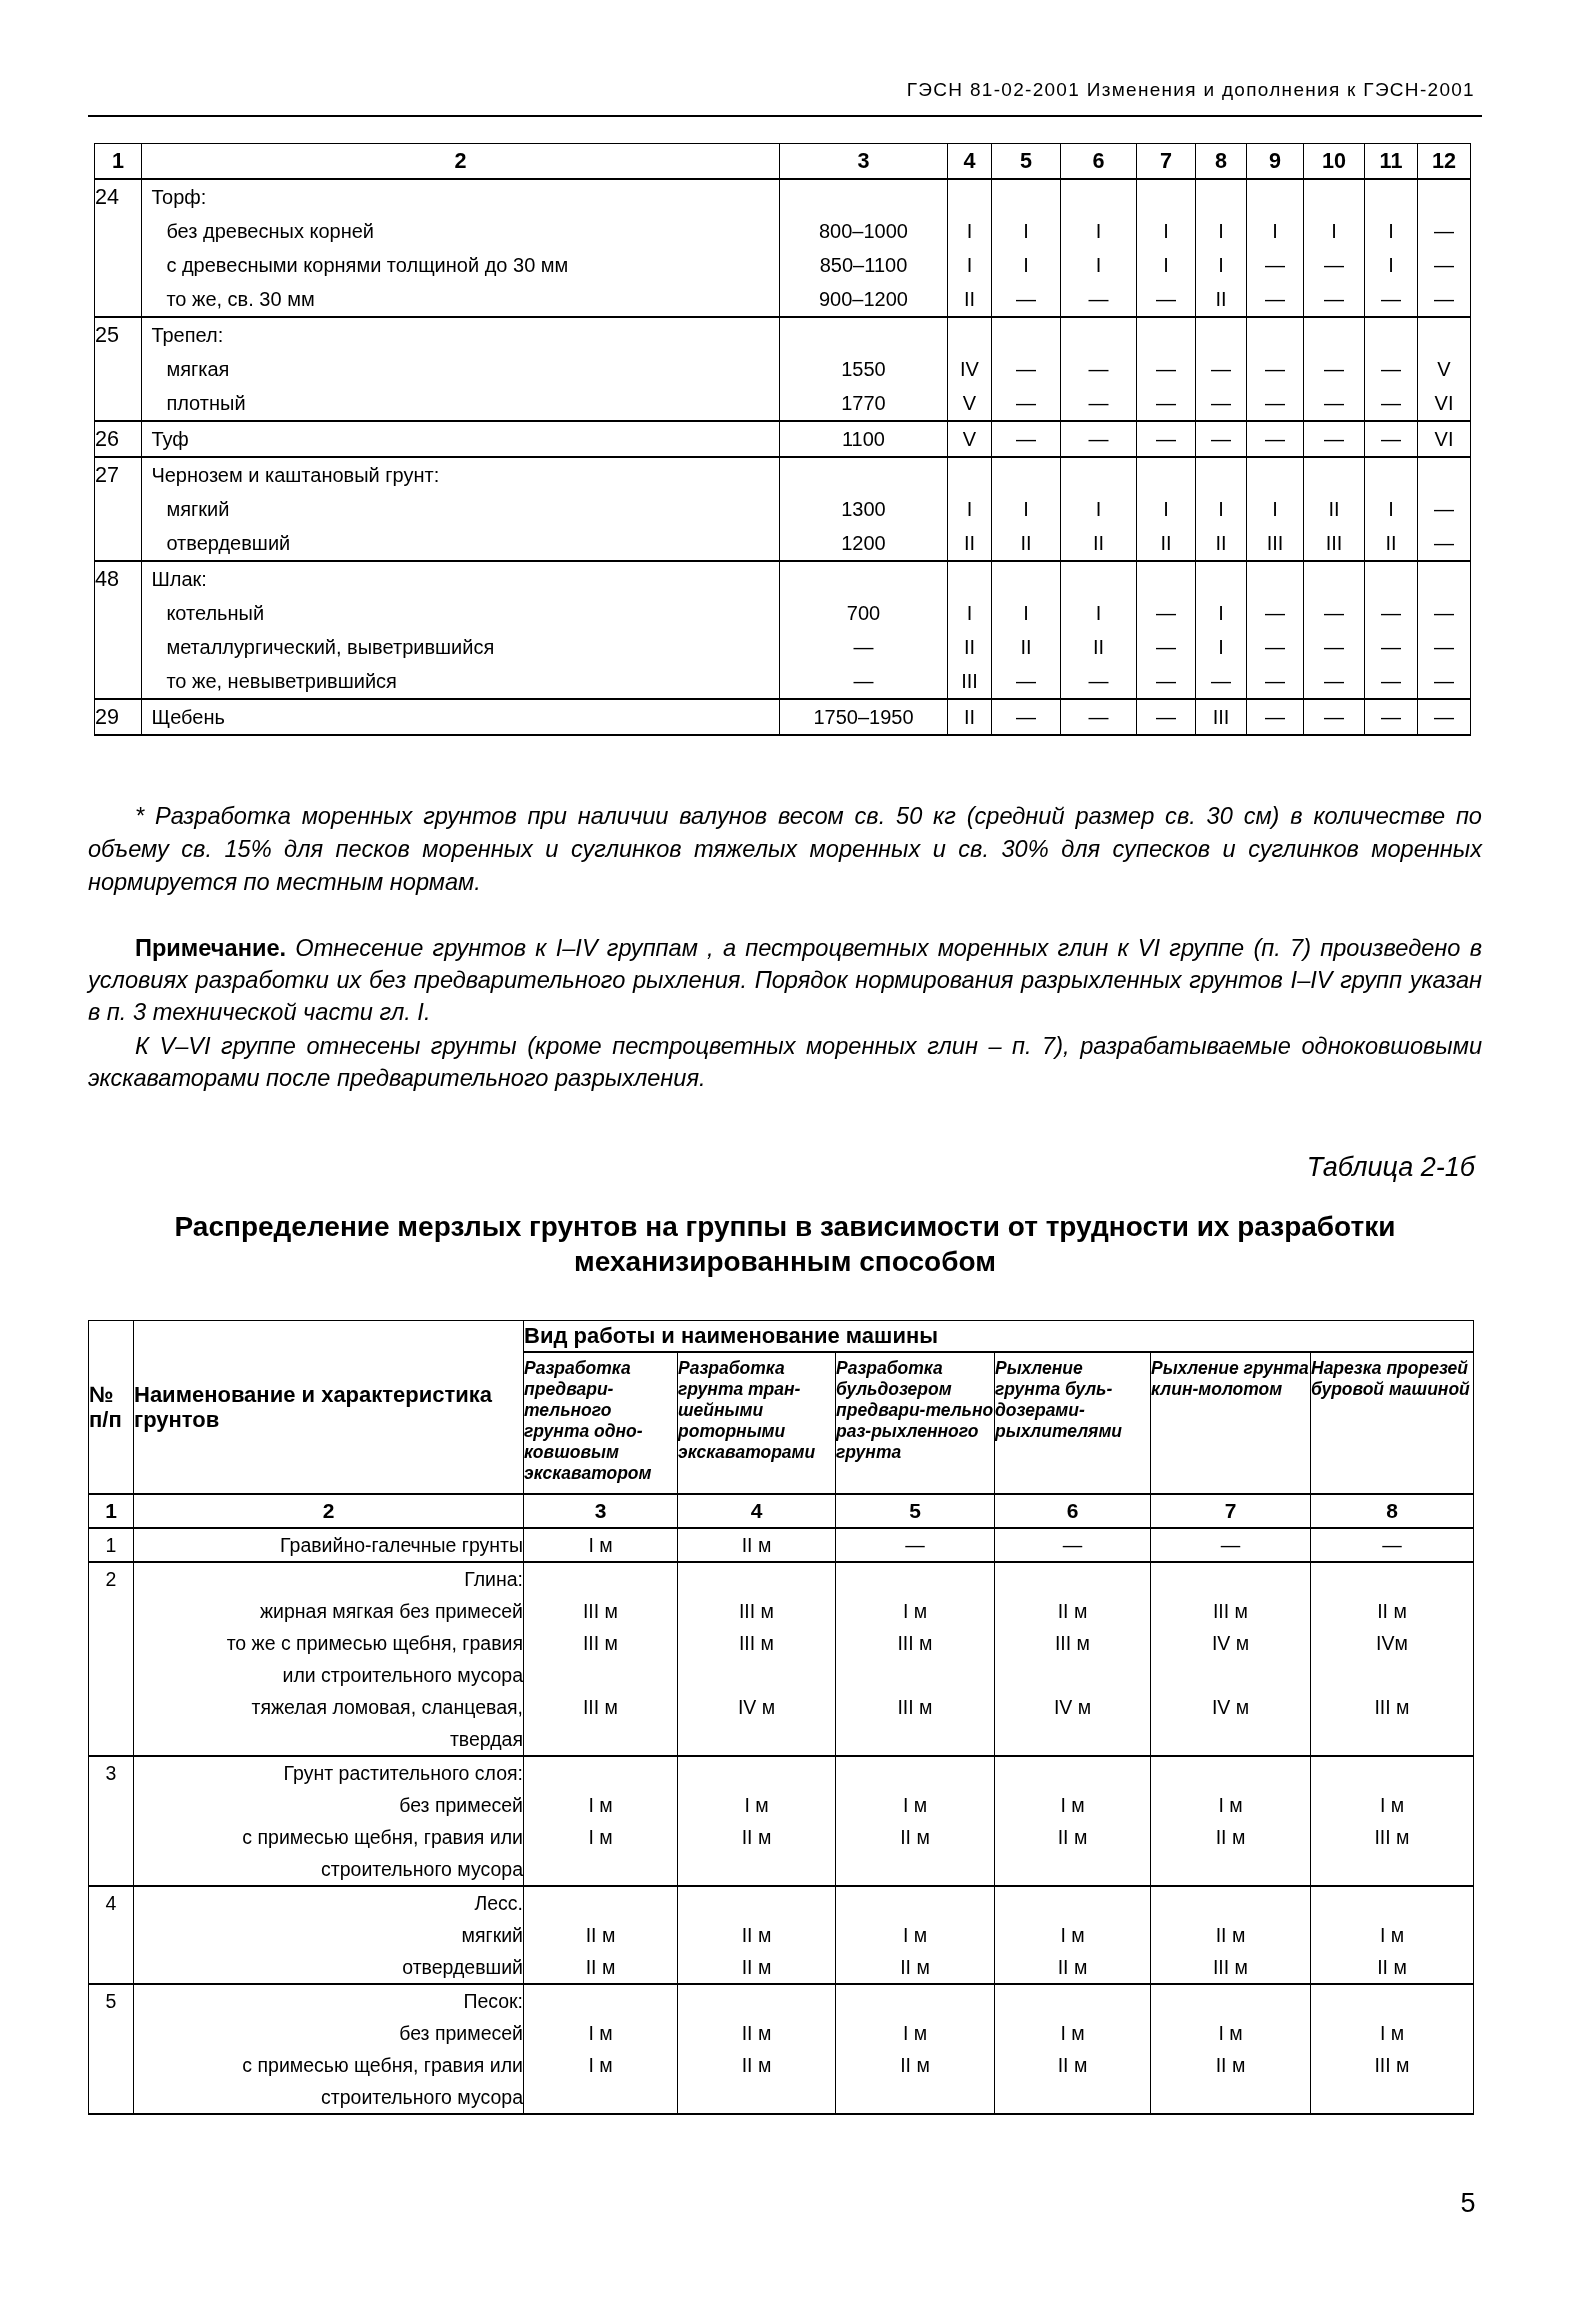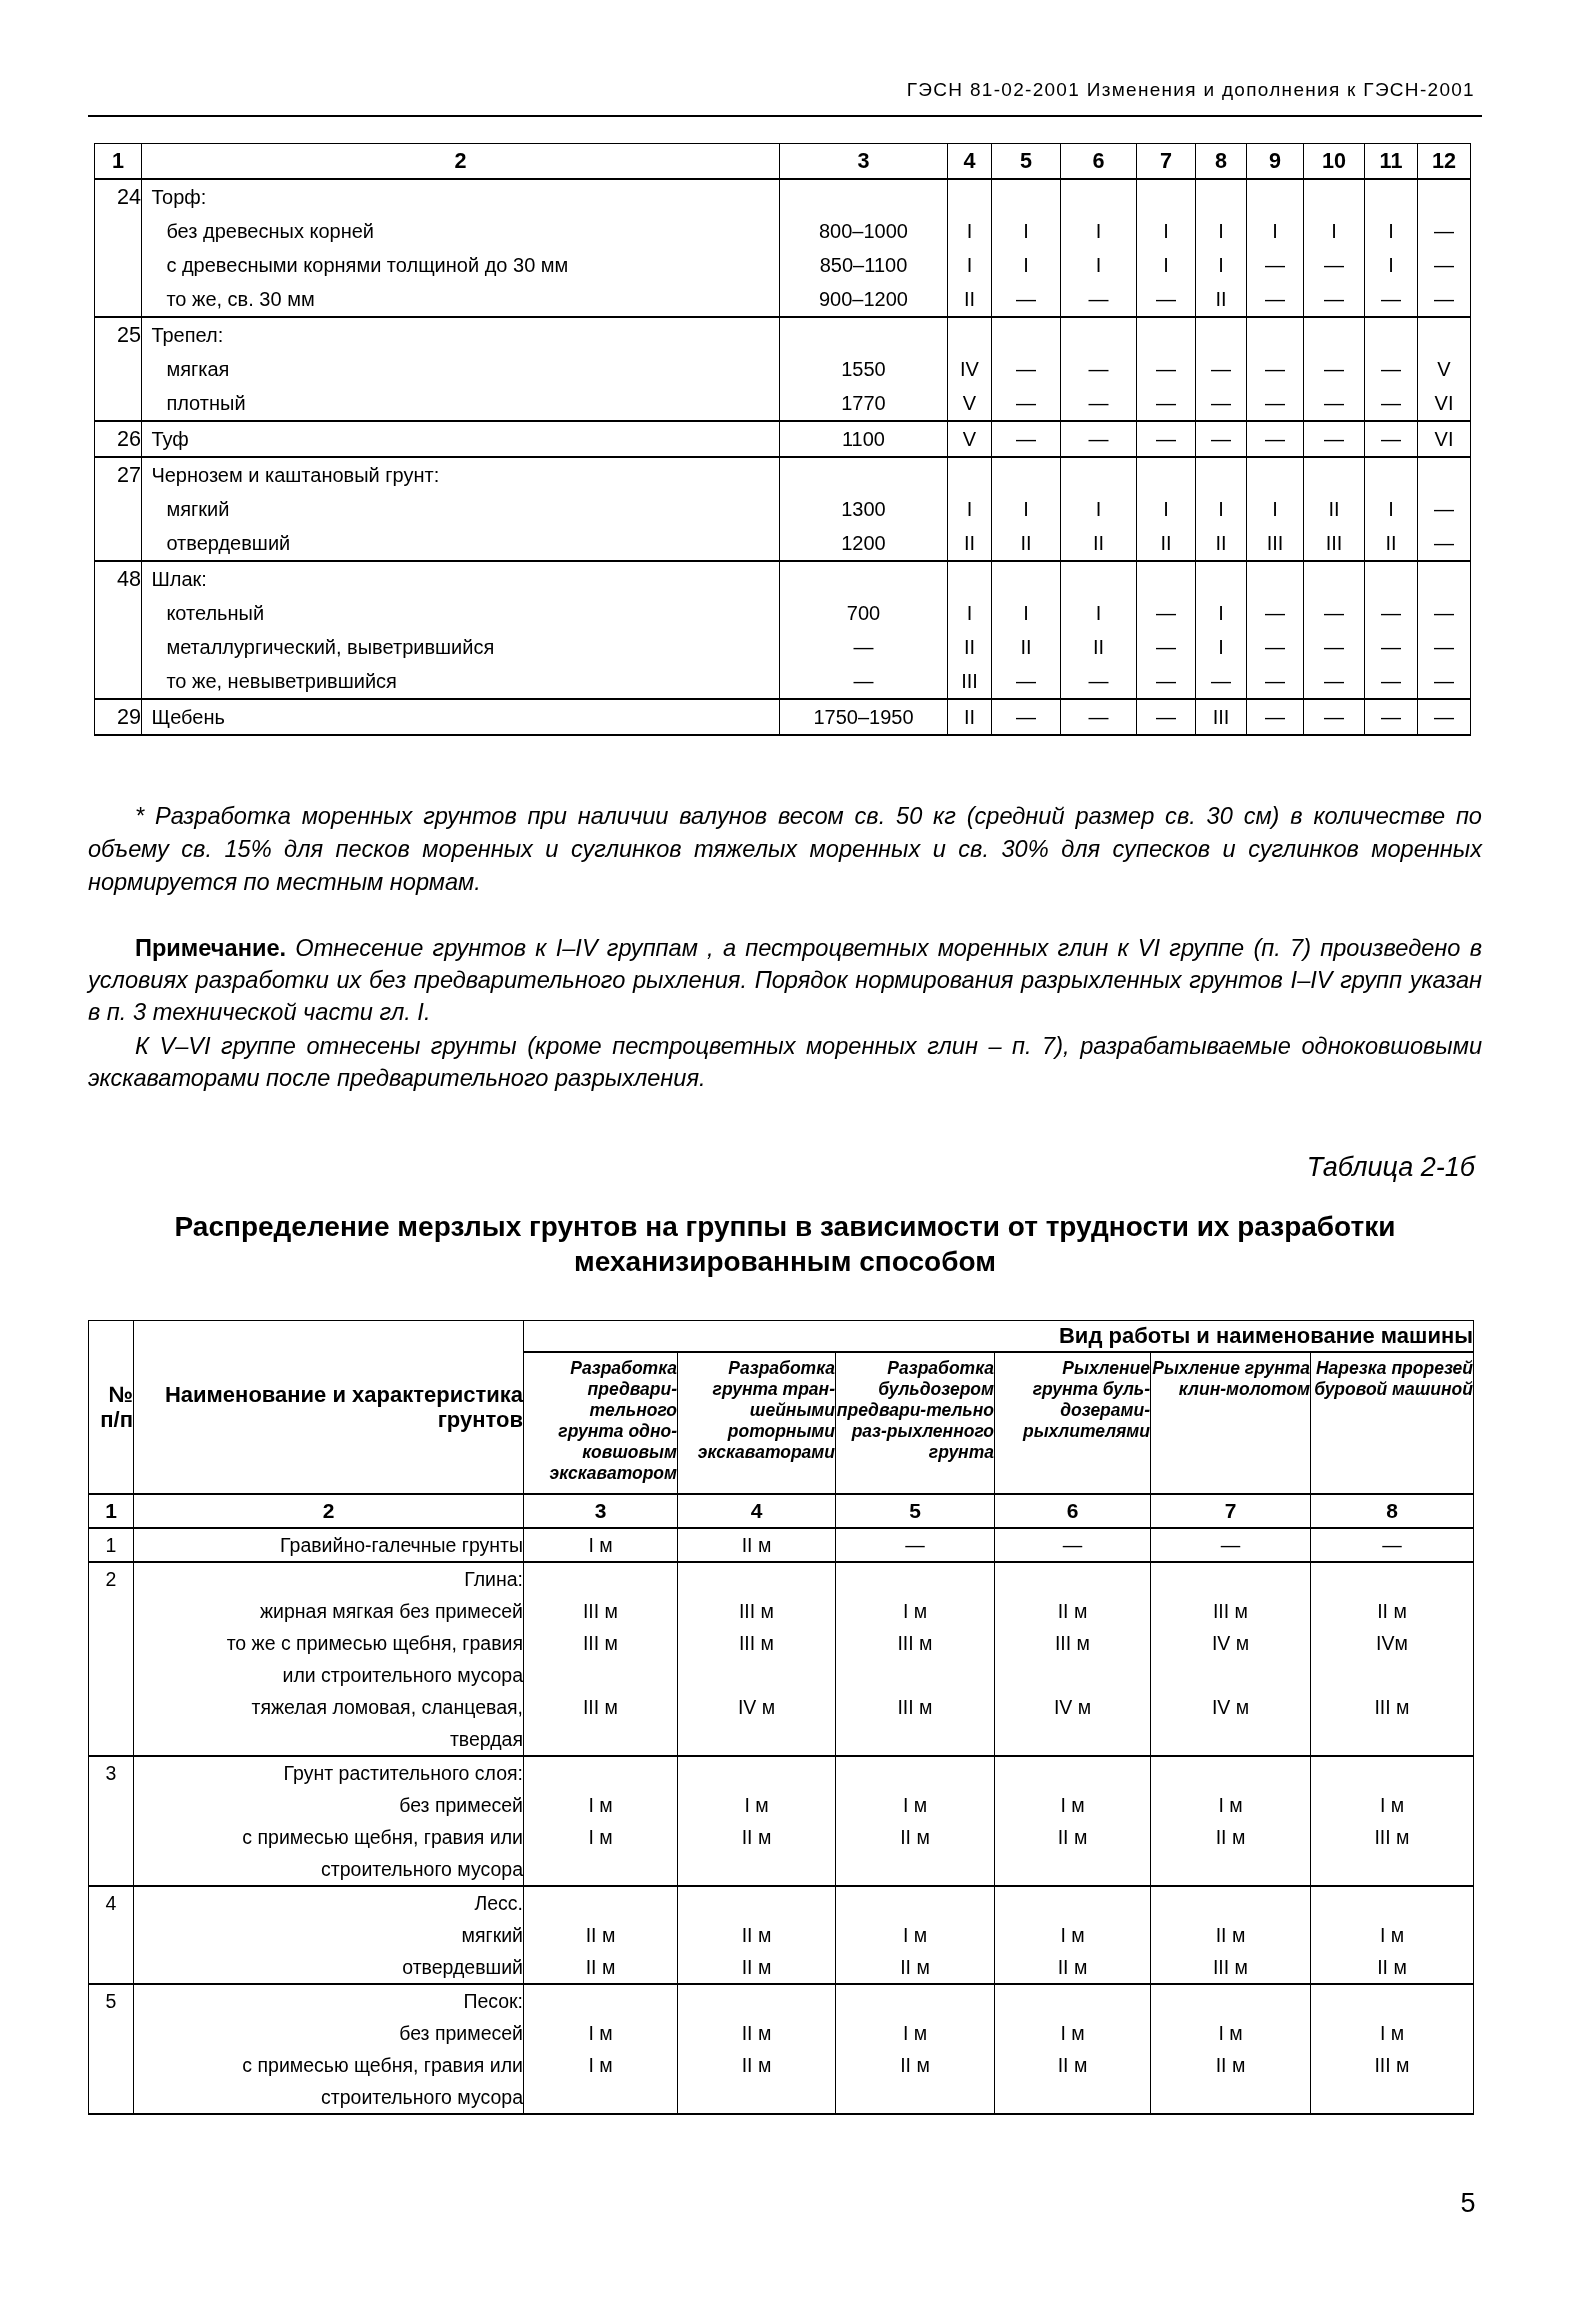--- a/index.html
+++ b/index.html
@@ -9,38 +9,38 @@
     .head-rule { left:88px; top:115px; width:1394px; height:2px; background:#000; }
 
     table { border-collapse:collapse; position:absolute; table-layout:fixed; }
     td, th { border:1.3px solid #000; padding:0; font-weight:normal; }
 
     
     .t1 { left:94px; top:143px; width:1375px; font-size:20px; }
     .t1 th { font-weight:bold; height:34px; text-align:center; border-bottom:2.7px solid #000; font-size:21.6px; }
     .t1 td { vertical-align:top; line-height:34px; }
     .t1 tr.grp td { border-bottom:2.7px solid #000; }
-    .t1 .num { text-align:right; font-size:21.6px; }
+    .t1 .num { text-align:left; font-size:21.6px; }
     .t1 .name { padding-left:9.4px; }
     .t1 .name .sub { padding-left:15px; display:block; }
     .t1 .name .lbl { display:block; }
     .t1 .c { text-align:center; }
     .t1 .c span { display:block; }
 
     .footnote { left:88px; top:800px; width:1394px; font-size:23.6px; font-style:italic; line-height:33px; text-align:justify; text-indent:47px; }
     .note1 { left:88px; top:932px; width:1394px; font-size:23.6px; font-style:italic; line-height:32px; text-align:justify; text-indent:47px; }
     .note1 b { font-style:normal; font-weight:bold; }
     .note2 { left:88px; top:1030px; width:1394px; font-size:23.6px; font-style:italic; line-height:32px; text-align:justify; text-indent:47px; }
 
     .table-num { left:1010px; top:1152px; width:465px; text-align:right; font-size:27px; font-style:italic; }
     .table-title { left:88px; top:1209px; width:1394px; text-align:center; font-size:28px; font-weight:bold; line-height:35px; }
 
     
     .t2 { left:88px; top:1320px; width:1385px; font-size:19.5px; }
-    .t2 th { font-weight:bold; text-align:right; vertical-align:middle;margin-top:18px; }
+    .t2 th { font-weight:bold; text-align:left; vertical-align:middle;margin-top:18px; }
     .t2 .grp-h { height:30px; font-size:22px; border-bottom:2.7px solid #000; }
     .t2 .sub-h { font-size:17.5px; line-height:21px; vertical-align:top; padding-top:5.4px; height:135px; border-bottom:2.7px solid #000;font-style:italic; }
     .t2 .nm-h { font-size:22px; line-height:25.6px; border-bottom:2.7px solid #000; }
     .t2 .numrow td { height:30px; text-align:center; font-weight:bold; font-size:21px; border-bottom:2.7px solid #000; }
     .t2 td { vertical-align:top; line-height:32px;text-align:right; }
     .t2 tr.grp td { border-bottom:2.7px solid #000; }
     .t2 .num { text-align:center; }
     .t2 .name { padding-left:5.4px; }
     .t2 .name .lbl { display:block; }
     .t2 .name .sub { display:block; padding-left:9.4px; }

